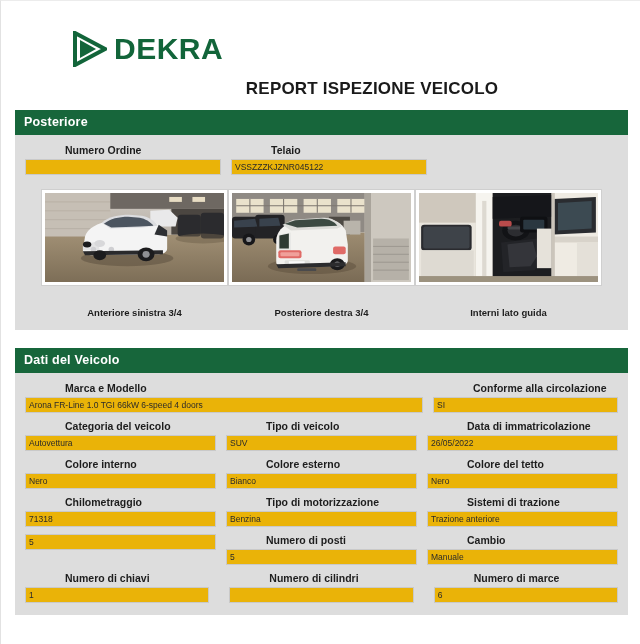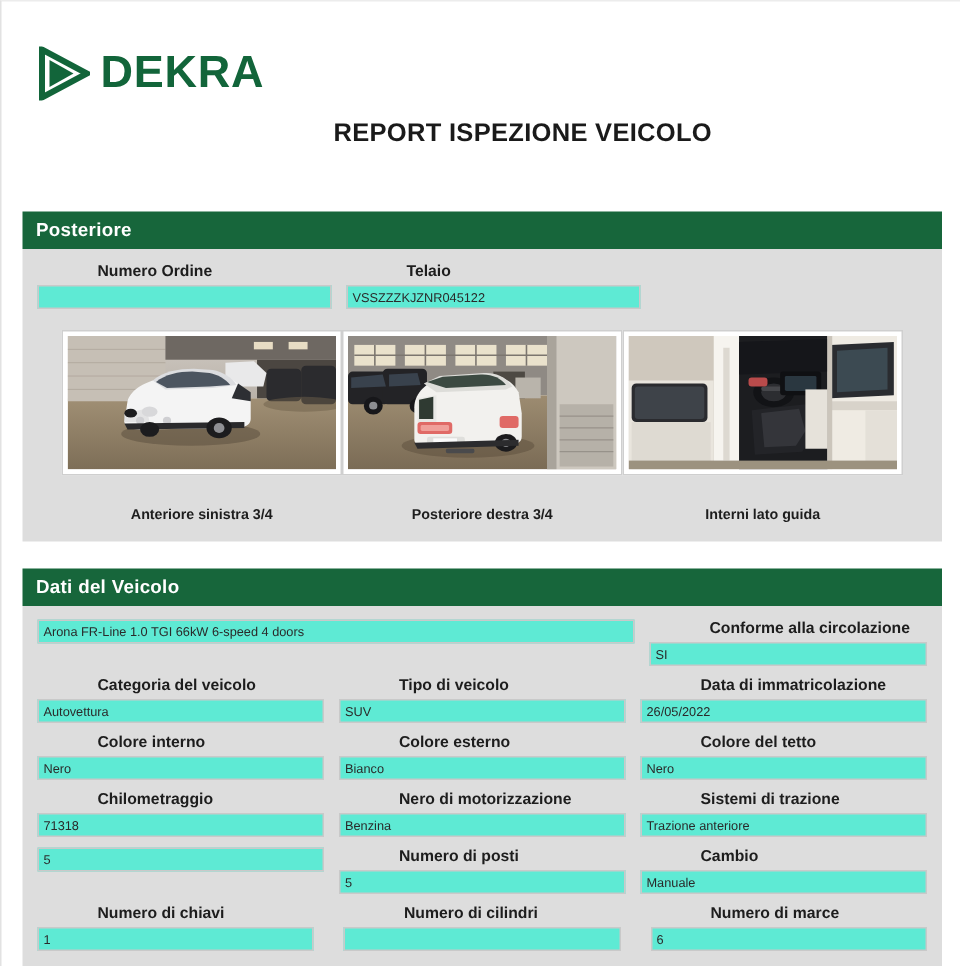--- a/index.html
+++ b/index.html
@@ -17,21 +17,22 @@
     width: 640px;
     height: 644px;
     background: #ffffff;
     border-left: 1px solid #e2e2e2;
     border-top: 1px solid #ececec;
   }
 
   
   .doc-header {
     position: relative;
-    height: 140px;
+    height: 109px;
+    margin-left: 47px;
   }
 
   .logo-wrap {
     position: absolute;
     left: 25px;
     top: 30px;
     display: flex;
     align-items: center;
     gap: 7px;
   }
@@ -92,21 +93,21 @@
   .field-label {
     font-size: 10.5px;
     font-weight: bold;
     color: #1d1d1d;
     margin-bottom: 3px;
     line-height: 1.15;
     padding-left: 40px;
   }
 
   .field-input {
-    background: #5eead4;
+    background: #eab308;
     border: 1px solid #c9c9c9;
     height: 16px;
     font-size: 8.5px;
     color: #2a2a2a;
     padding: 0 3px;
     line-height: 15px;
     white-space: nowrap;
     overflow: hidden;
   }
 
@@ -349,20 +350,21 @@
   </div>
 
   <div class="gap-between"></div>
 
   <div class="section">
     <div class="section-bar">Dati del Veicolo</div>
     <div class="section-body">
 
       <div class="row-wide">
         <div class="field-wide">
+          <div class="field-label">Marca e Modello</div>
           <div class="field-input">Arona FR-Line 1.0 TGI 66kW 6-speed 4 doors</div>
         </div>
         <div class="field-side">
           <div class="field-label">Conforme alla circolazione</div>
           <div class="field-input">SI</div>
         </div>
       </div>
 
       <div class="field-row">
         <div class="field">
@@ -393,21 +395,21 @@
           <div class="field-input">Nero</div>
         </div>
       </div>
 
       <div class="field-row">
         <div class="field">
           <div class="field-label">Chilometraggio</div>
           <div class="field-input">71318</div>
         </div>
         <div class="field">
-          <div class="field-label">Nero di motorizzazione</div>
+          <div class="field-label">Tipo di motorizzazione</div>
           <div class="field-input">Benzina</div>
         </div>
         <div class="field">
           <div class="field-label">Sistemi di trazione</div>
           <div class="field-input">Trazione anteriore</div>
         </div>
       </div>
 
       <div class="field-row">
         <div class="field">

